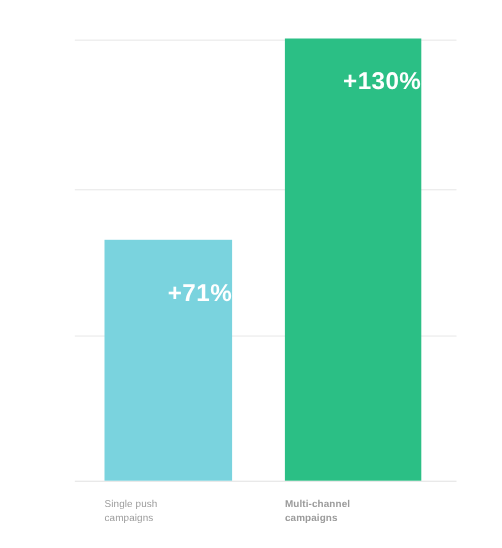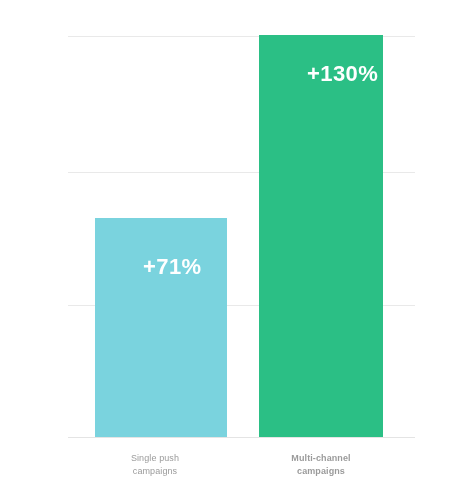--- a/index.html
+++ b/index.html
@@ -52,47 +52,45 @@
   }
   .bar {
     position: absolute;
     bottom: 1px;
     box-sizing: border-box;
   }
   .bar .bar-value {
     position: absolute;
     left: 0;
     width: 100%;
-    text-align: left;
+    text-align: right;
     color: #ffffff;
     font-size: 22px;
     font-weight: bold;
     letter-spacing: 0.4px;
     line-height: 1;
     white-space: nowrap;
-    padding-left: 48px;
   }
-  .bar-single { left: 27px;  width: 132px; }
+  .bar-single { left: 27px;  width: 116px; }
   .bar-multi  { left: 191px; width: 124px; }
 
   .bar-single .bar-value { top: 38px; }
   .bar-multi  .bar-value { top: 28px; }
 
   
   .categories-layer {
     position: absolute;
     left: 68px;
     top: 452px;
     width: 347px;
     height: 40px;
   }
   .cat-label {
     position: absolute;
     top: 0;
-    text-align: center;
     color: #9b9b9b;
     font-size: 9px;
     line-height: 13px;
     letter-spacing: 0.1px;
   }
   .cat-label .cat-line { display: block; }
   .cat-single { left: 27px;  width: 120px; }
   .cat-multi  { left: 191px; width: 124px; font-weight: bold; }
 </style>
 </head>

